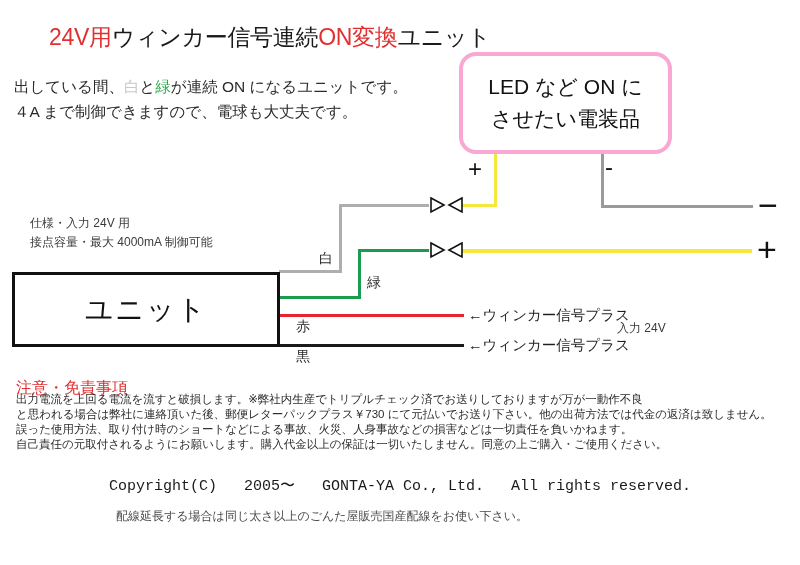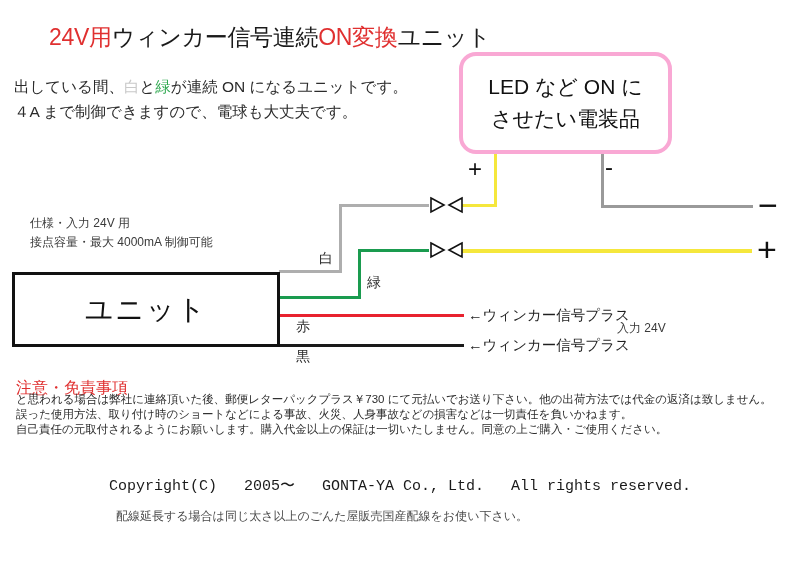--- a/index.html
+++ b/index.html
@@ -272,20 +272,21 @@
 
   <div class="term-big" style="left:758px; top:188px;">−</div>
   <div class="term-big" style="left:757px; top:232px;">+</div>
 
   <div class="anno" style="left:468px; top:306px;">←ウィンカー信号プラス</div>
   <div class="anno" style="left:468px; top:336px;">←ウィンカー信号プラス</div>
   <div id="input-24v" style="left:617px; top:320px;">入力 24V</div>
 
   <div id="disclaimer-head">注意・免責事項</div>
   <div id="disclaimer-body">
+    <div>出力電流を上回る電流を流すと破損します。※弊社内生産でトリプルチェック済でお送りしておりますが万が一動作不良</div>
     <div>と思われる場合は弊社に連絡頂いた後、郵便レターパックプラス￥730 にて元払いでお送り下さい。他の出荷方法では代金の返済は致しません。</div>
     <div>誤った使用方法、取り付け時のショートなどによる事故、火災、人身事故などの損害などは一切責任を負いかねます。</div>
     <div>自己責任の元取付されるようにお願いします。購入代金以上の保証は一切いたしません。同意の上ご購入・ご使用ください。</div>
   </div>
 
   <div id="copyright">Copyright(C)   2005〜   GONTA-YA Co., Ltd.   All rights reserved.</div>
   <div id="footnote">配線延長する場合は同じ太さ以上のごんた屋販売国産配線をお使い下さい。</div>
 
 </div>
 

